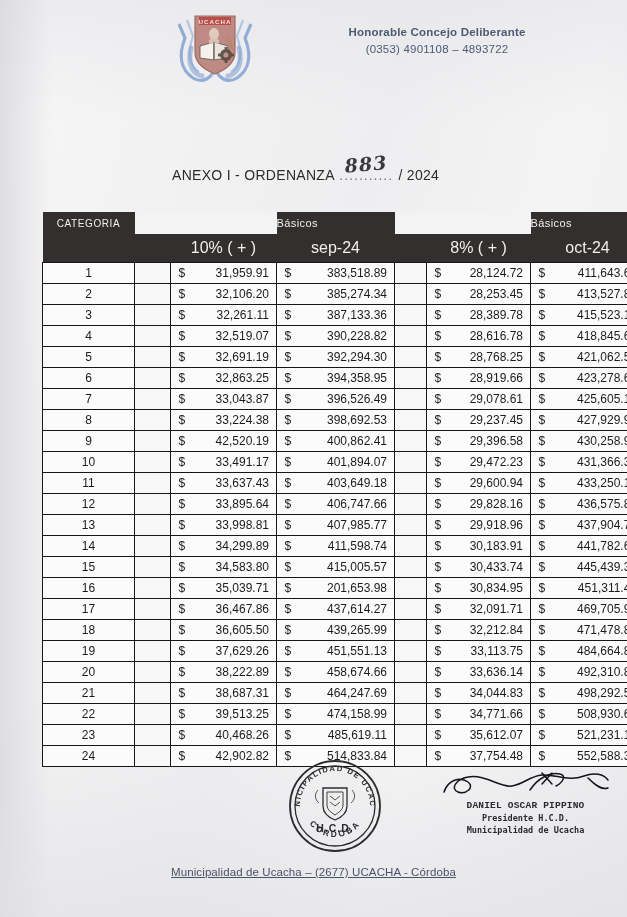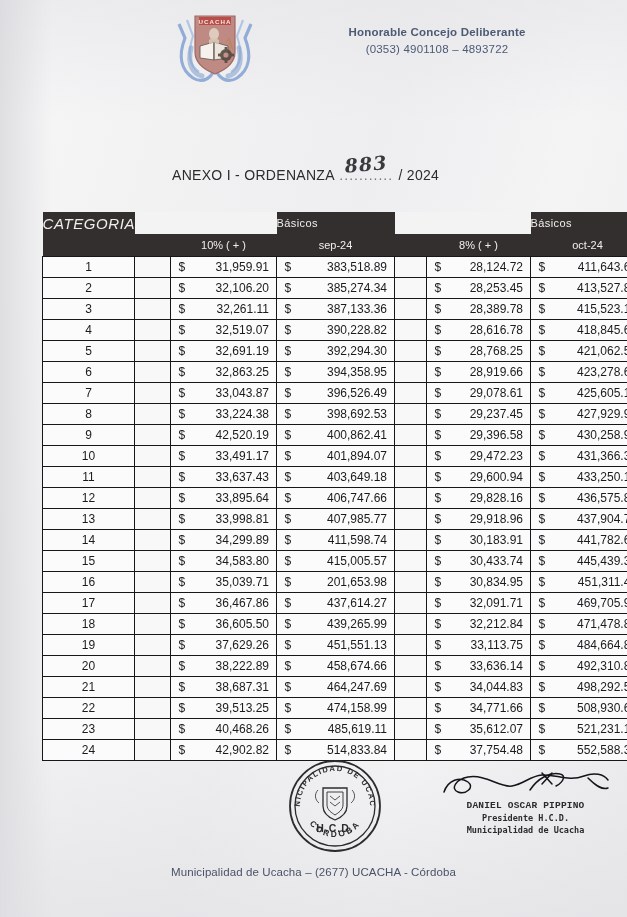--- a/index.html
+++ b/index.html
@@ -125,29 +125,28 @@
     letter-spacing: .4px;
     text-align: left;
     vertical-align: middle;
     border: none;
   }
   .hdr-top td.gap {
     background: #f3f3f4;
   }
   .hdr-top td.catcell {
     text-align: center;
-    font-size: 15px;
+    font-size: 10px;
     letter-spacing: .6px;
-    font-style: italic;
   }
   .hdr-bot td {
-    height: 22px;
+    height: 28px;
     background: #332f2f;
     color: #f1eeec;
-    font-size: 11px;
+    font-size: 16px;
     text-align: center;
     vertical-align: middle;
     border: none;
   }
   .hdr-bot td.blank { }
 
   tr.datarow td {
     height: 20px;
     border: 1.6px solid #17171a;
     background: #fbfbfb;
@@ -215,20 +214,21 @@
     margin-top: 2px;
   }
   .footer-text {
     position: absolute;
     left: 0; top: 866px;
     width: 627px;
     text-align: center;
     font-size: 11.5px;
     color: #4a5268;
     letter-spacing: .1px;
+    text-decoration: underline;
   }
 </style>
 </head>
 <body>
 
 <div class="page">
 
   <div class="scan-shade-top"></div>
   <div class="scan-shade-left"></div>
   <div class="scan-shade-bottom"></div>

